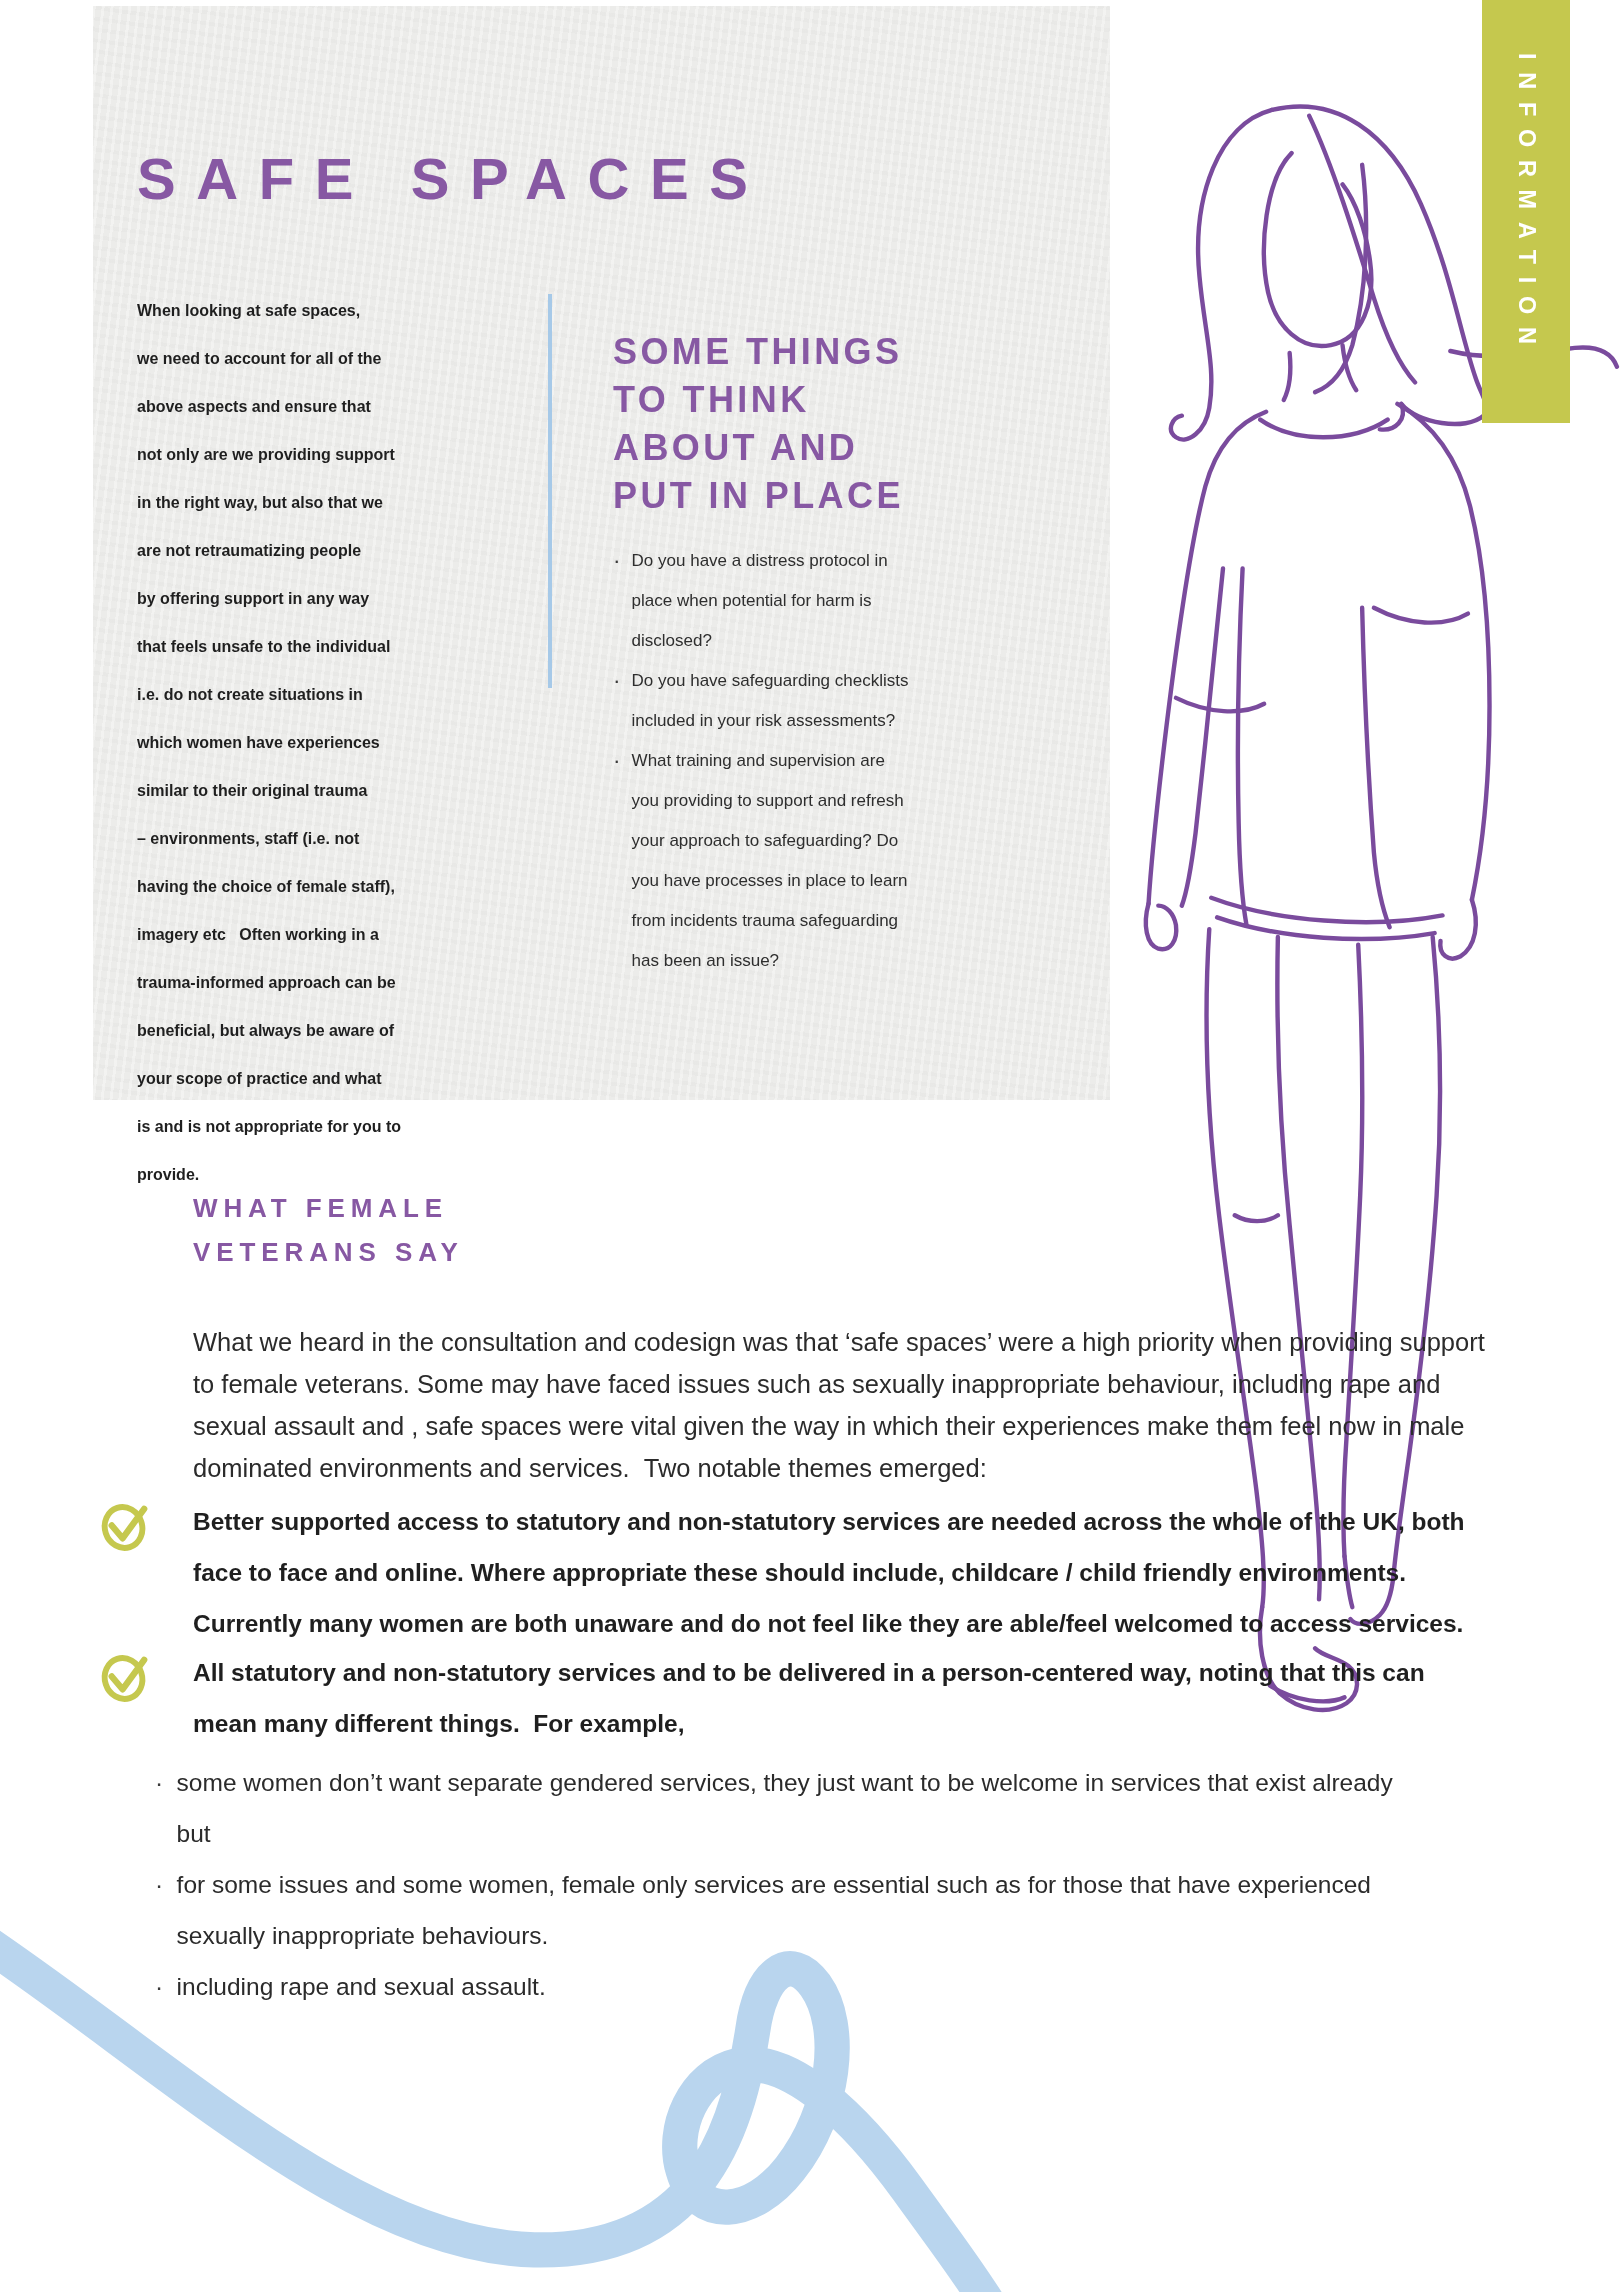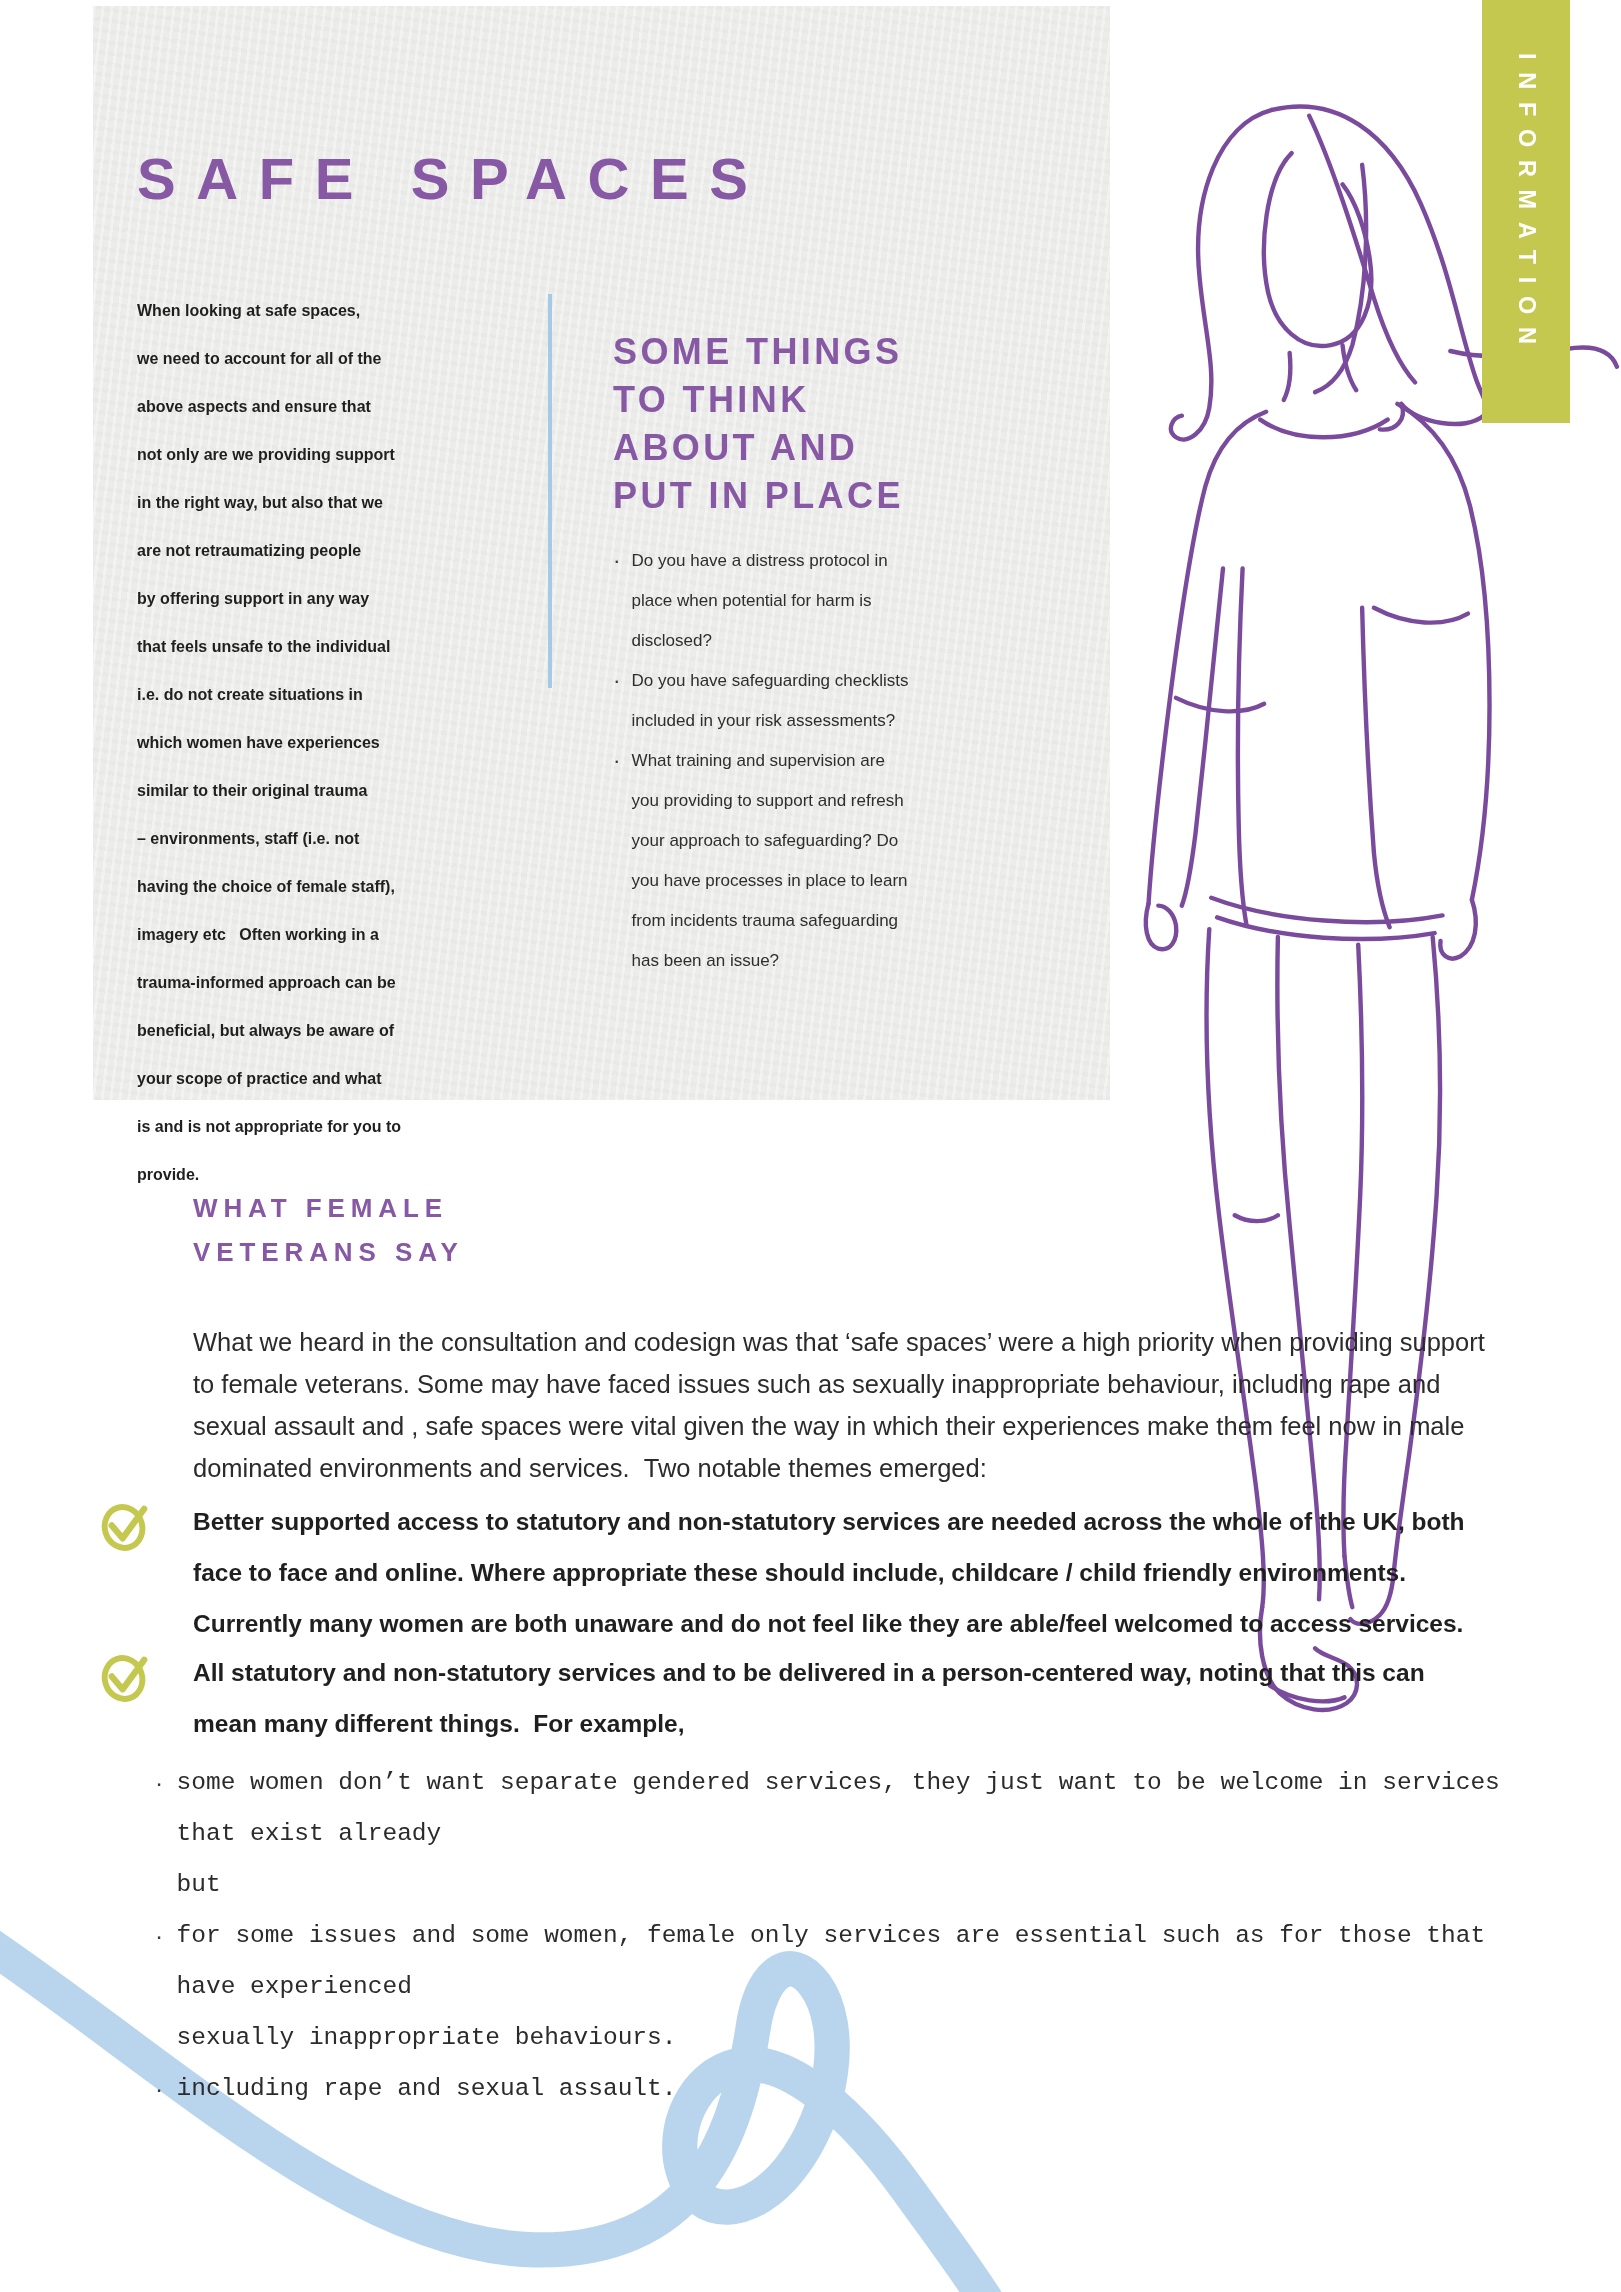--- a/index.html
+++ b/index.html
@@ -73,21 +73,21 @@
   }
   .check-icon{color:var(--lime,#c6c94f);z-index:2;}
   .check-text{
     left:193px;width:1343px;
     font-size:24.5px;font-weight:bold;line-height:51px;
     color:var(--text_dark,#1f1f1f);white-space:pre-line;z-index:2;
   }
   .sub-bullets{left:155px;top:1757px;width:1372px;z-index:2;}
   .sb-item{display:flex;align-items:flex-start;}
   .sb-marker{width:21.6px;flex:0 0 21.6px;font-size:24.5px;line-height:51px;color:#3a3a3a;}
-  .sb-text{font-size:24.5px;line-height:51px;color:#2b2b2b;white-space:pre-line;font-family:Liberation Mono, monospace;}
+  .sb-text{font-size:24.5px;line-height:51px;color:#2b2b2b;white-space:pre-line;}
 </style>
 </head>
 <body>
 
 <div class="abs panel"></div>
 
 <div class="abs safe-title">SAFE SPACES</div>
 
 <div class="abs intro">When looking at safe spaces,
 we need to account for all of the

